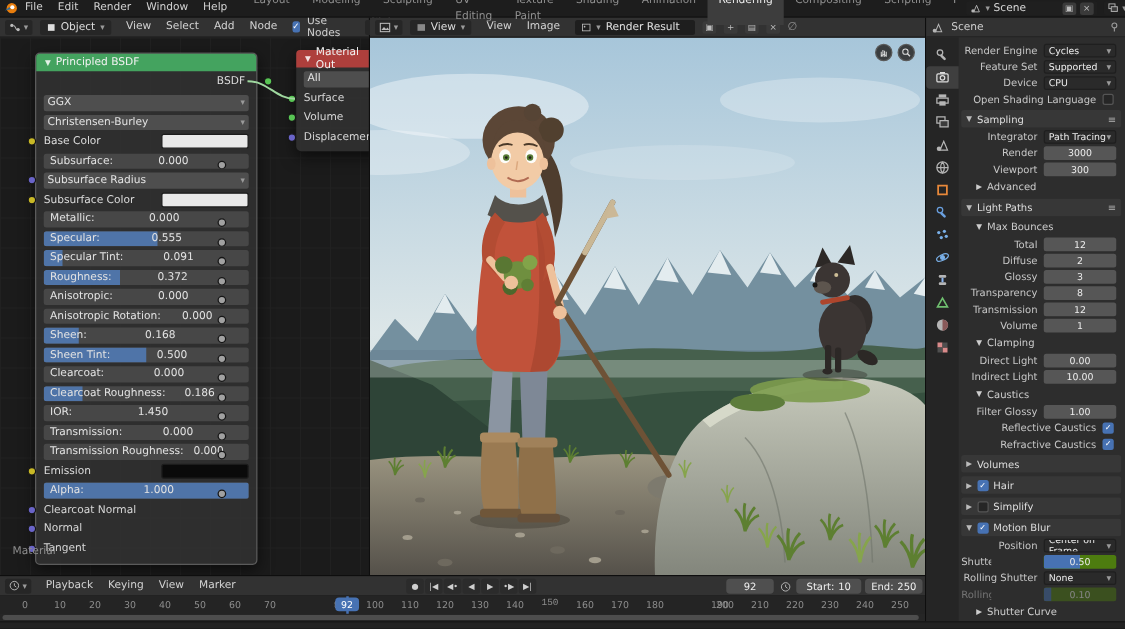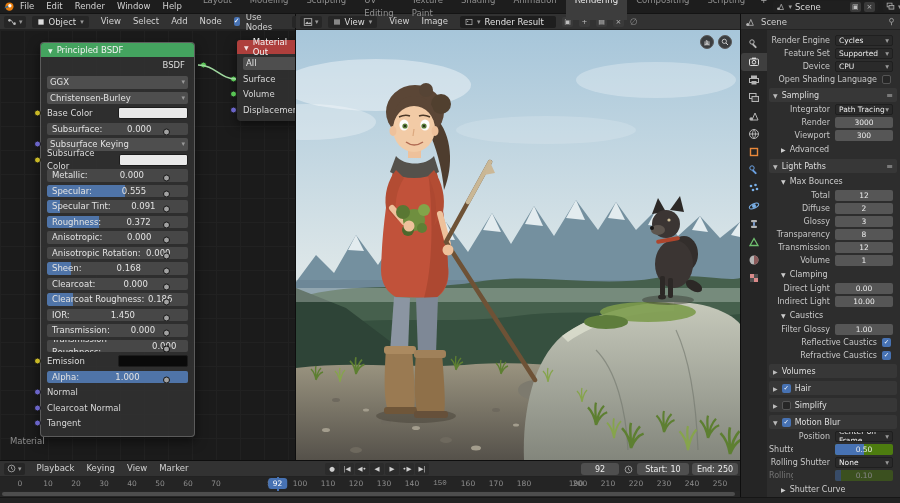--- a/index.html
+++ b/index.html
@@ -33,21 +33,21 @@
        text-align:center;}
   .sphere{width:11px;height:11px;border-radius:50%;background:radial-gradient(circle at 35% 30%,#ddd,#777 60%,#333);}
 
   
   .shader-editor{position:absolute;left:0;top:14px;width:296px;height:446px;border-right:1px solid #0e0e0e;}
   .node-canvas{position:absolute;left:0;top:16px;right:0;bottom:0;background:#1b1b1b;overflow:hidden;
     background-image:linear-gradient(#212121 1px,transparent 1px),linear-gradient(90deg,#212121 1px,transparent 1px);
     background-size:24px 24px;}
   .node{position:absolute;background:rgba(47,47,47,.97);border-radius:4px;
         box-shadow:0 4px 12px rgba(0,0,0,.55);font-size:8.5px;}
-  .node.principled{left:40px;top:12px;width:155px;border:1px solid rgba(255,255,255,.22);}
+  .node.principled{left:28px;top:12px;width:178px;border:1px solid rgba(255,255,255,.22);}
   .node.matout{left:237px;top:10px;width:72px;}
   .node-header{height:14px;display:flex;align-items:center;gap:4px;padding:0 7px;color:#f2f2f2;
                border-radius:3px 3px 0 0;font-size:8.5px;}
   .node-header .arr{font-size:6px;color:rgba(255,255,255,.85);}
   .principled .node-header{background:#44a35f;}
   .matout .node-header{background:#ae3f3c;}
   .bsdf-row{position:relative;height:16px;line-height:16px;text-align:right;padding-right:9px;color:#ddd;}
   .prow{position:relative;height:12.5px;margin:3px 6px 0 6px;display:flex;align-items:center;
         border-radius:2px;line-height:12.5px;}
   .prow.widget{background:#4e4e4e;padding:0 3px;color:#e2e2e2;justify-content:space-between;}
@@ -237,21 +237,21 @@
               <span class="swatch" style="background: rgb(233, 233, 233);"></span>
               <span class="socketdot" style="background: rgb(200, 184, 38);"></span>
             </div>
             <div class="prow sliderw">
               <div class="fillbar" style="width: 0%;"></div>
               <span>Subsurface:</span>
               <span>0.000</span>
               <span class="socketdot" style="background: rgb(161, 161, 161);"></span>
             </div>
             <div class="prow widget">
-              <span>Subsurface Keying</span>
+              <span>Subsurface Radius</span>
               <span class="caret">▾</span>
               <span class="socketdot" style="background: rgb(106, 100, 200);"></span>
             </div>
             <div class="prow colorrow">
               <span>Subsurface Color</span>
               <span class="swatch" style="background: rgb(233, 233, 233);"></span>
               <span class="socketdot" style="background: rgb(200, 184, 38);"></span>
             </div>
             <div class="prow sliderw">
               <div class="fillbar" style="width: 0%;"></div>
@@ -289,20 +289,26 @@
               <span>0.000</span>
               <span class="socketdot" style="background: rgb(161, 161, 161);"></span>
             </div>
             <div class="prow sliderw">
               <div class="fillbar" style="width: 16.8%;"></div>
               <span>Sheen:</span>
               <span>0.168</span>
               <span class="socketdot" style="background: rgb(161, 161, 161);"></span>
             </div>
             <div class="prow sliderw">
+              <div class="fillbar" style="width: 50%;"></div>
+              <span>Sheen Tint:</span>
+              <span>0.500</span>
+              <span class="socketdot" style="background: rgb(161, 161, 161);"></span>
+            </div>
+            <div class="prow sliderw">
               <div class="fillbar" style="width: 0%;"></div>
               <span>Clearcoat:</span>
               <span>0.000</span>
               <span class="socketdot" style="background: rgb(161, 161, 161);"></span>
             </div>
             <div class="prow sliderw">
               <div class="fillbar" style="width: 18.6%;"></div>
               <span>Clearcoat Roughness:</span>
               <span>0.186</span>
               <span class="socketdot" style="background: rgb(161, 161, 161);"></span>
@@ -330,25 +336,25 @@
               <span class="swatch" style="background: rgb(10, 10, 10);"></span>
               <span class="socketdot" style="background: rgb(200, 184, 38);"></span>
             </div>
             <div class="prow sliderw">
               <div class="fillbar" style="width: 100%;"></div>
               <span>Alpha:</span>
               <span>1.000</span>
               <span class="socketdot" style="background: rgb(161, 161, 161);"></span>
             </div>
             <div class="prow plainrow">
+              <span>Clearcoat Normal</span>
+              <span class="socketdot" style="background: rgb(106, 100, 200);"></span>
+            </div>
+            <div class="prow plainrow">
               <span>Normal</span>
-              <span class="socketdot" style="background: rgb(106, 100, 200);"></span>
-            </div>
-            <div class="prow plainrow">
-              <span>Clearcoat Normal</span>
               <span class="socketdot" style="background: rgb(106, 100, 200);"></span>
             </div>
             <div class="prow plainrow">
               <span>Tangent</span>
               <span class="socketdot" style="background: rgb(106, 100, 200);"></span>
             </div>
           </div>
         <div style="height:6px;"></div>
       </div>
 

